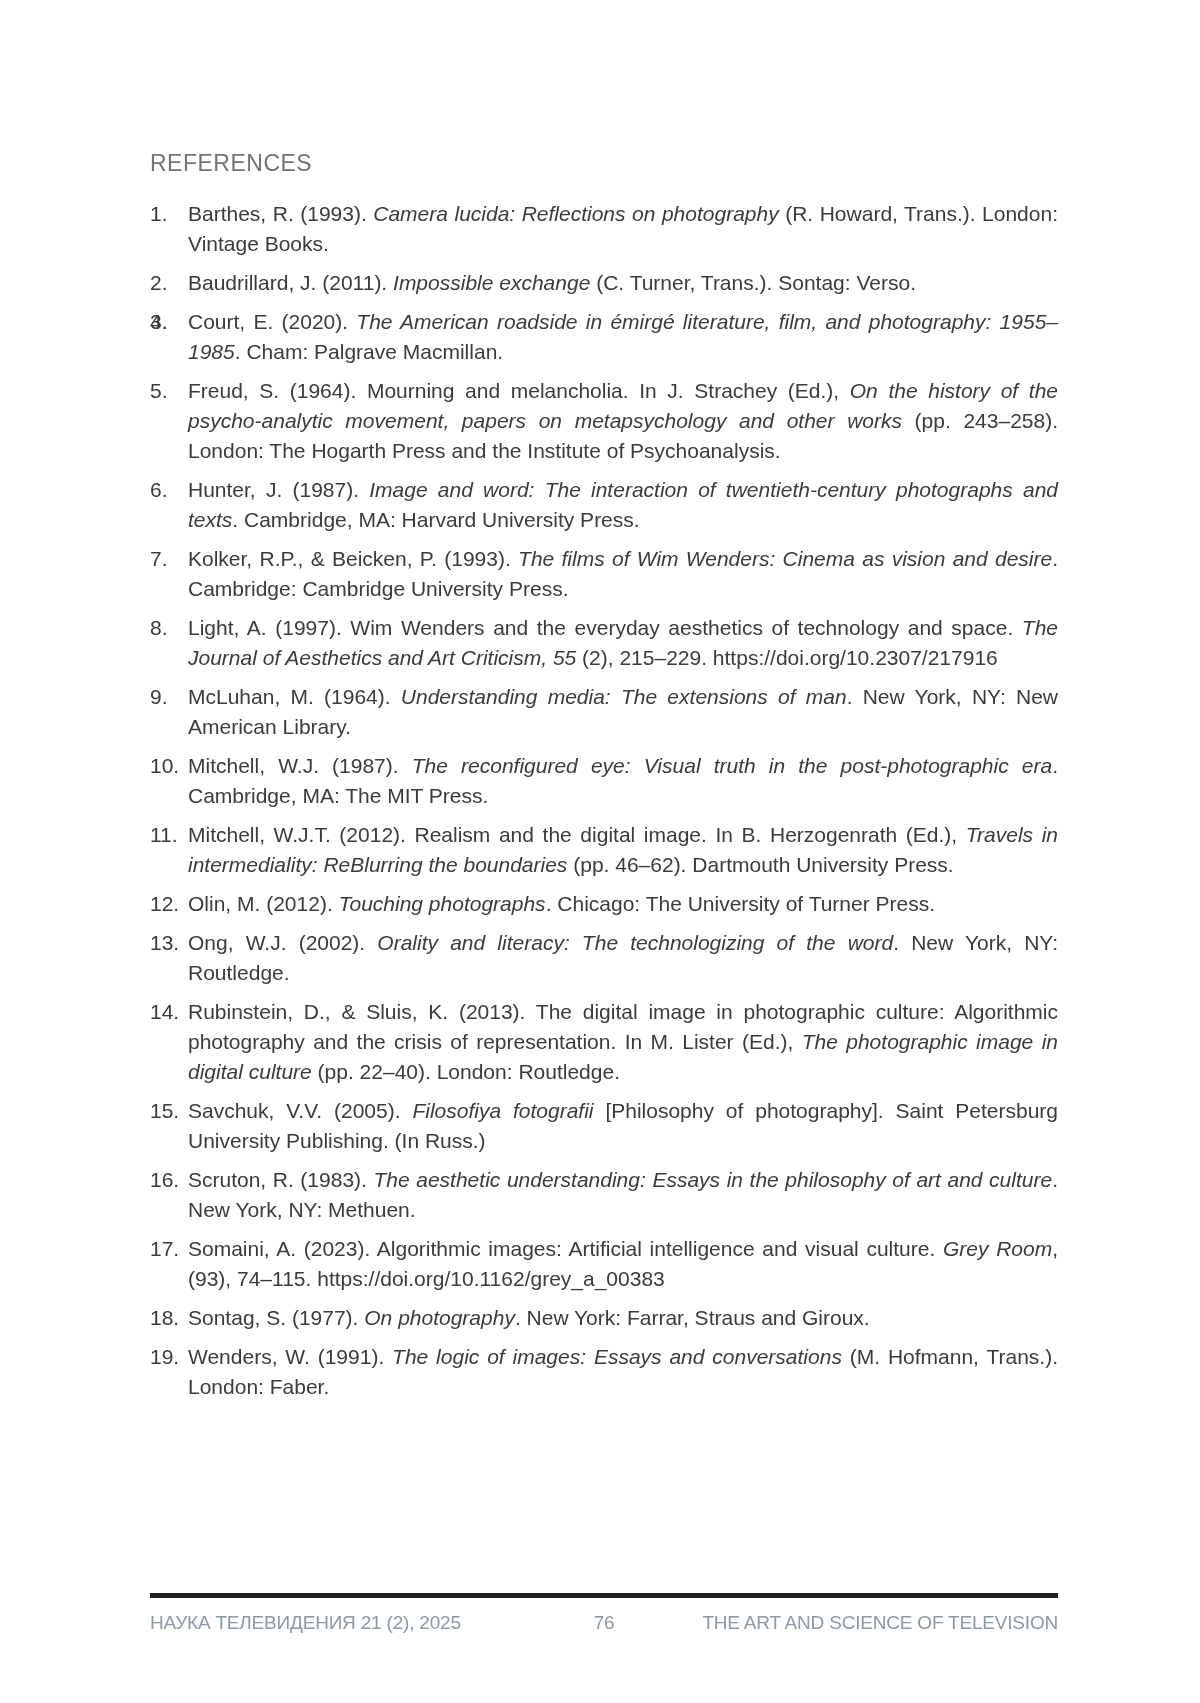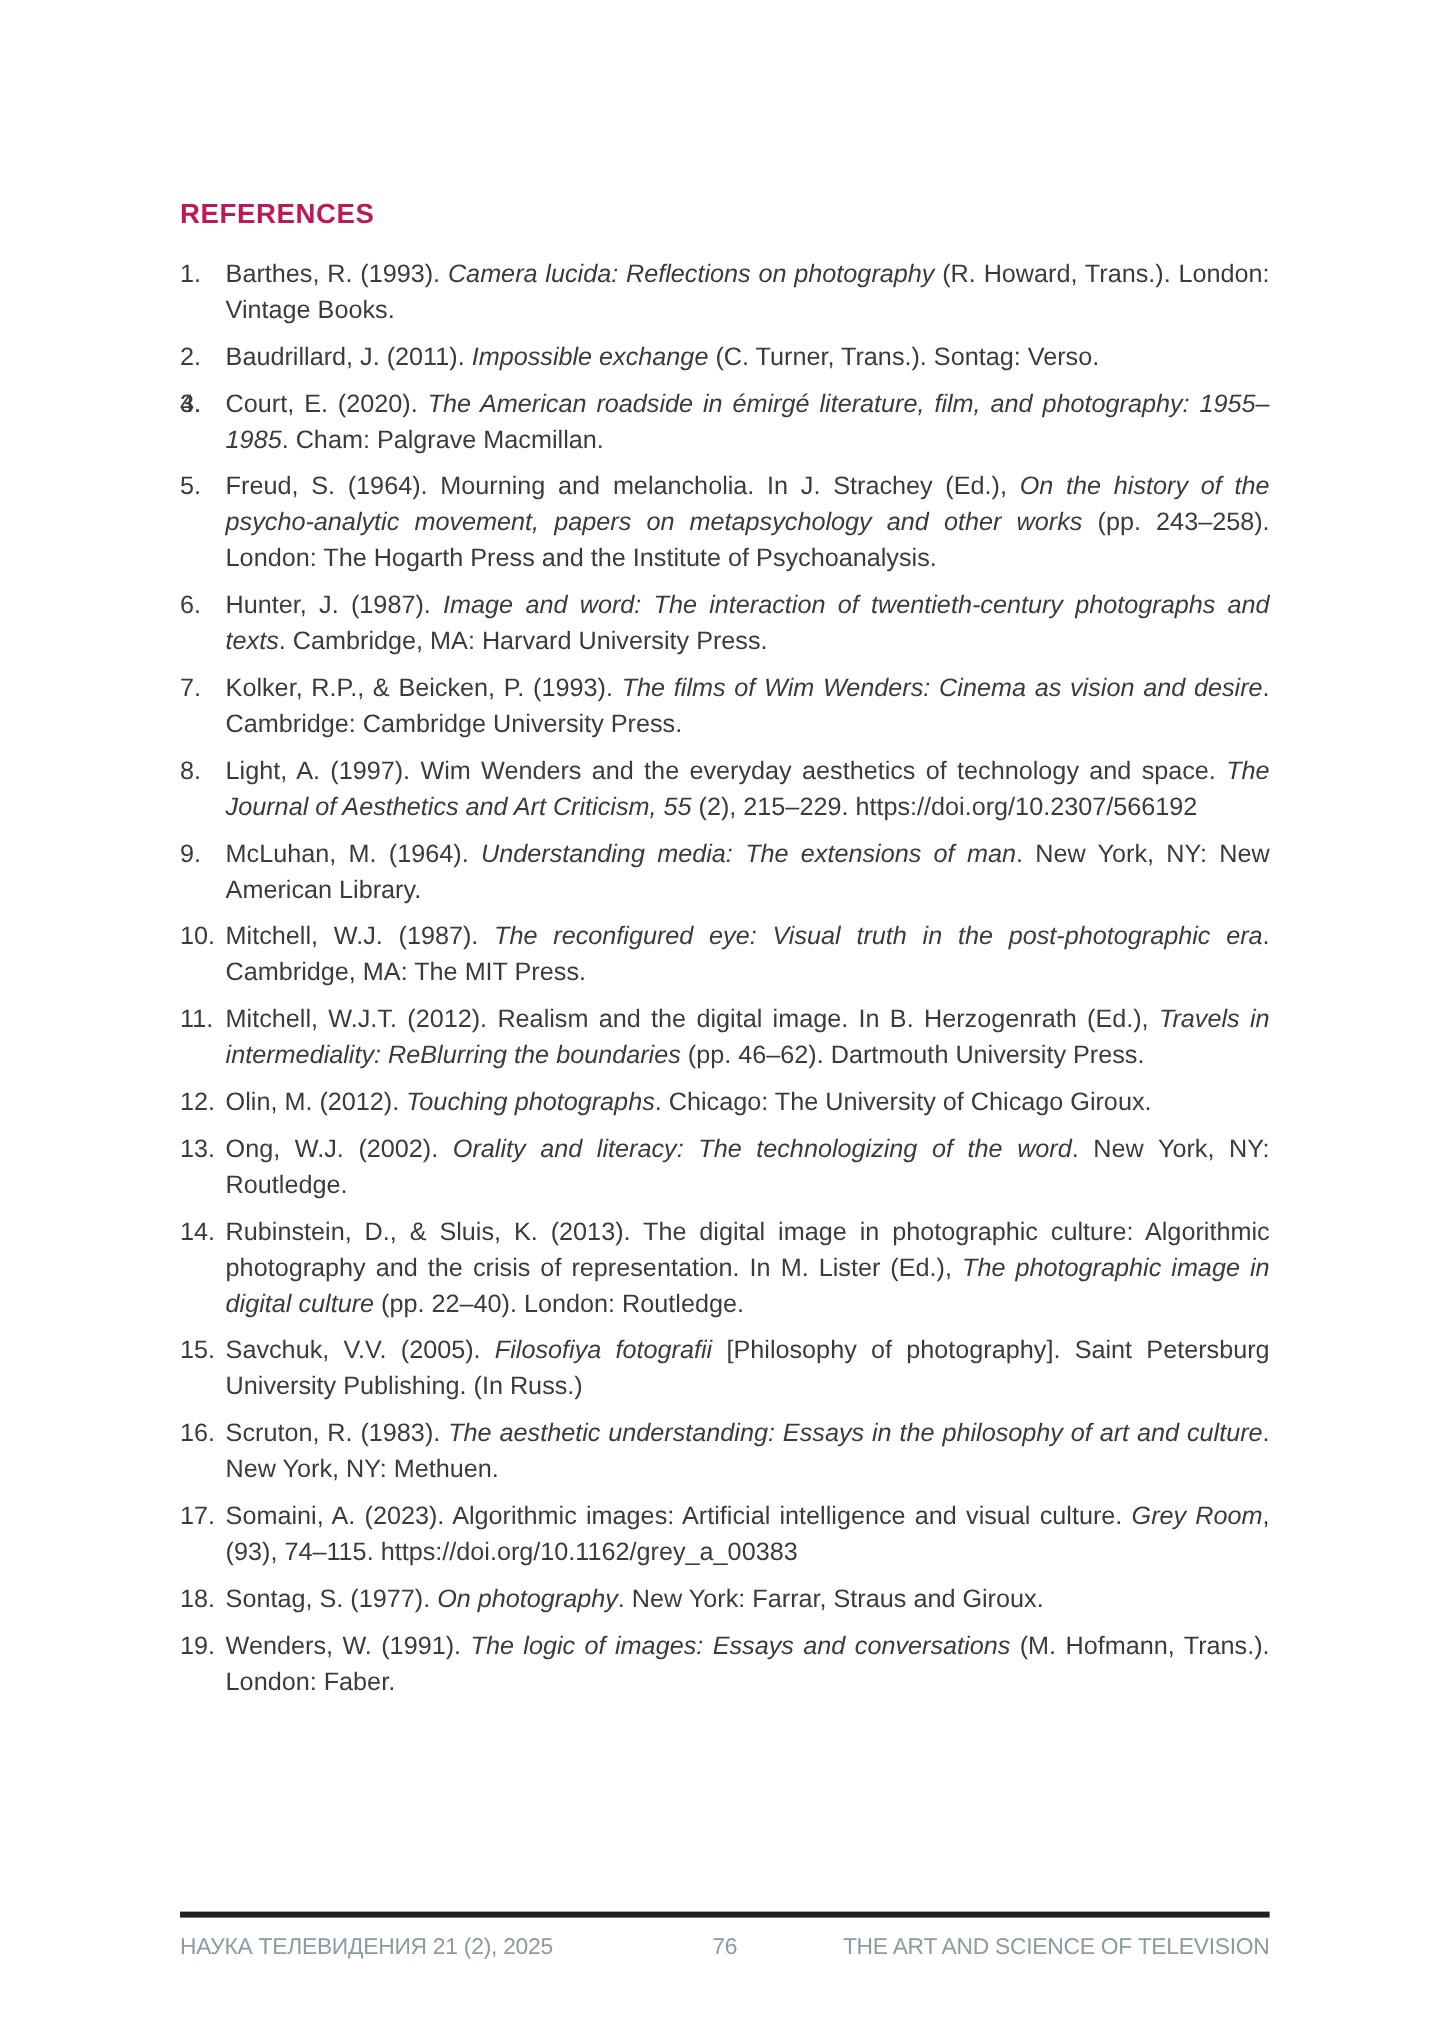--- a/index.html
+++ b/index.html
@@ -16,24 +16,24 @@
     color: #3b3b3b;
   }
   .page-content {
     position: absolute;
     left: 150px;
     top: 150px;
     width: 908px;
   }
   .heading {
     font-size: 23px;
-    font-weight: bold;
-    color: #be185d;
+    font-weight: normal;
+    color: #737373;
     letter-spacing: 0.5px;
-    margin: 15px 0 22px 0;
+    margin: 0 0 22px 0;
   }
   .ref {
     position: relative;
     padding-left: 38px;
     margin-bottom: 9px;
     font-size: 21px;
     line-height: 30px;
     text-align: justify;
   }
   .ref-num {
@@ -88,25 +88,25 @@
 <div class="page-content">
   <h1 class="heading">REFERENCES</h1>
   <div id="references-list">
       <div class="ref"><span class="ref-num">1.</span><span class="ref-text"><span>Barthes, R. (1993). </span><em>Camera lucida: Reflections on photography</em><span> (R. Howard, Trans.). London: Vintage Books.</span></span></div>
       <div class="ref"><span class="ref-num">2.</span><span class="ref-text"><span>Baudrillard, J. (2011). </span><em>Impossible exchange</em><span> (C. Turner, Trans.). Sontag: Verso.</span></span></div>
       <div class="ref"><span class="ref-num">3.</span></div>
       <div class="ref"><span class="ref-num">4.</span><span class="ref-text"><span>Court, E. (2020). </span><em>The American roadside in émirgé literature, film, and photography: 1955–1985</em><span>. Cham: Palgrave Macmillan.</span></span></div>
       <div class="ref"><span class="ref-num">5.</span><span class="ref-text"><span>Freud, S. (1964). Mourning and melancholia. In J. Strachey (Ed.), </span><em>On the history of the psycho-analytic movement, papers on metapsychology and other works</em><span> (pp. 243–258). London: The Hogarth Press and the Institute of Psychoanalysis.</span></span></div>
       <div class="ref"><span class="ref-num">6.</span><span class="ref-text"><span>Hunter, J. (1987). </span><em>Image and word: The interaction of twentieth-century photographs and texts</em><span>. Cambridge, MA: Harvard University Press.</span></span></div>
       <div class="ref"><span class="ref-num">7.</span><span class="ref-text"><span>Kolker, R.P., &amp; Beicken, P. (1993). </span><em>The films of Wim Wenders: Cinema as vision and desire</em><span>. Cambridge: Cambridge University Press.</span></span></div>
-      <div class="ref"><span class="ref-num">8.</span><span class="ref-text"><span>Light, A. (1997). Wim Wenders and the everyday aesthetics of technology and space. </span><em>The Journal of Aesthetics and Art Criticism, 55</em><span> (2), 215–229. https://doi.org/10.2307/566192</span></span></div>
+      <div class="ref"><span class="ref-num">8.</span><span class="ref-text"><span>Light, A. (1997). Wim Wenders and the everyday aesthetics of technology and space. </span><em>The Journal of Aesthetics and Art Criticism, 55</em><span> (2), 215–229. https://doi.org/10.2307/217916</span></span></div>
       <div class="ref"><span class="ref-num">9.</span><span class="ref-text"><span>McLuhan, M. (1964). </span><em>Understanding media: The extensions of man</em><span>. New York, NY: New American Library.</span></span></div>
       <div class="ref"><span class="ref-num">10.</span><span class="ref-text"><span>Mitchell, W.J. (1987). </span><em>The reconfigured eye: Visual truth in the post-photographic era</em><span>. Cambridge, MA: The MIT Press.</span></span></div>
       <div class="ref"><span class="ref-num">11.</span><span class="ref-text"><span>Mitchell, W.J.T. (2012). Realism and the digital image. In B. Herzogenrath (Ed.), </span><em>Travels in intermediality: ReBlurring the boundaries</em><span> (pp. 46–62). Dartmouth University Press.</span></span></div>
-      <div class="ref"><span class="ref-num">12.</span><span class="ref-text"><span>Olin, M. (2012). </span><em>Touching photographs</em><span>. Chicago: The University of Chicago Giroux.</span></span></div>
+      <div class="ref"><span class="ref-num">12.</span><span class="ref-text"><span>Olin, M. (2012). </span><em>Touching photographs</em><span>. Chicago: The University of Turner Press.</span></span></div>
       <div class="ref"><span class="ref-num">13.</span><span class="ref-text"><span>Ong, W.J. (2002). </span><em>Orality and literacy: The technologizing of the word</em><span>. New York, NY: Routledge.</span></span></div>
       <div class="ref"><span class="ref-num">14.</span><span class="ref-text"><span>Rubinstein, D., &amp; Sluis, K. (2013). The digital image in photographic culture: Algorithmic photography and the crisis of representation. In M. Lister (Ed.), </span><em>The photographic image in digital culture</em><span> (pp. 22–40). London: Routledge.</span></span></div>
       <div class="ref"><span class="ref-num">15.</span><span class="ref-text"><span>Savchuk, V.V. (2005). </span><em>Filosofiya fotografii</em><span> [Philosophy of photography]. Saint Petersburg University Publishing. (In Russ.)</span></span></div>
       <div class="ref"><span class="ref-num">16.</span><span class="ref-text"><span>Scruton, R. (1983). </span><em>The aesthetic understanding: Essays in the philosophy of art and culture</em><span>. New York, NY: Methuen.</span></span></div>
       <div class="ref"><span class="ref-num">17.</span><span class="ref-text"><span>Somaini, A. (2023). Algorithmic images: Artificial intelligence and visual culture. </span><em>Grey Room</em><span>, (93), 74–115. https://doi.org/10.1162/grey_a_00383</span></span></div>
       <div class="ref"><span class="ref-num">18.</span><span class="ref-text"><span>Sontag, S. (1977). </span><em>On photography</em><span>. New York: Farrar, Straus and Giroux.</span></span></div>
       <div class="ref"><span class="ref-num">19.</span><span class="ref-text"><span>Wenders, W. (1991). </span><em>The logic of images: Essays and conversations</em><span> (M. Hofmann, Trans.). London: Faber.</span></span></div>
     </div>
 </div>
 

